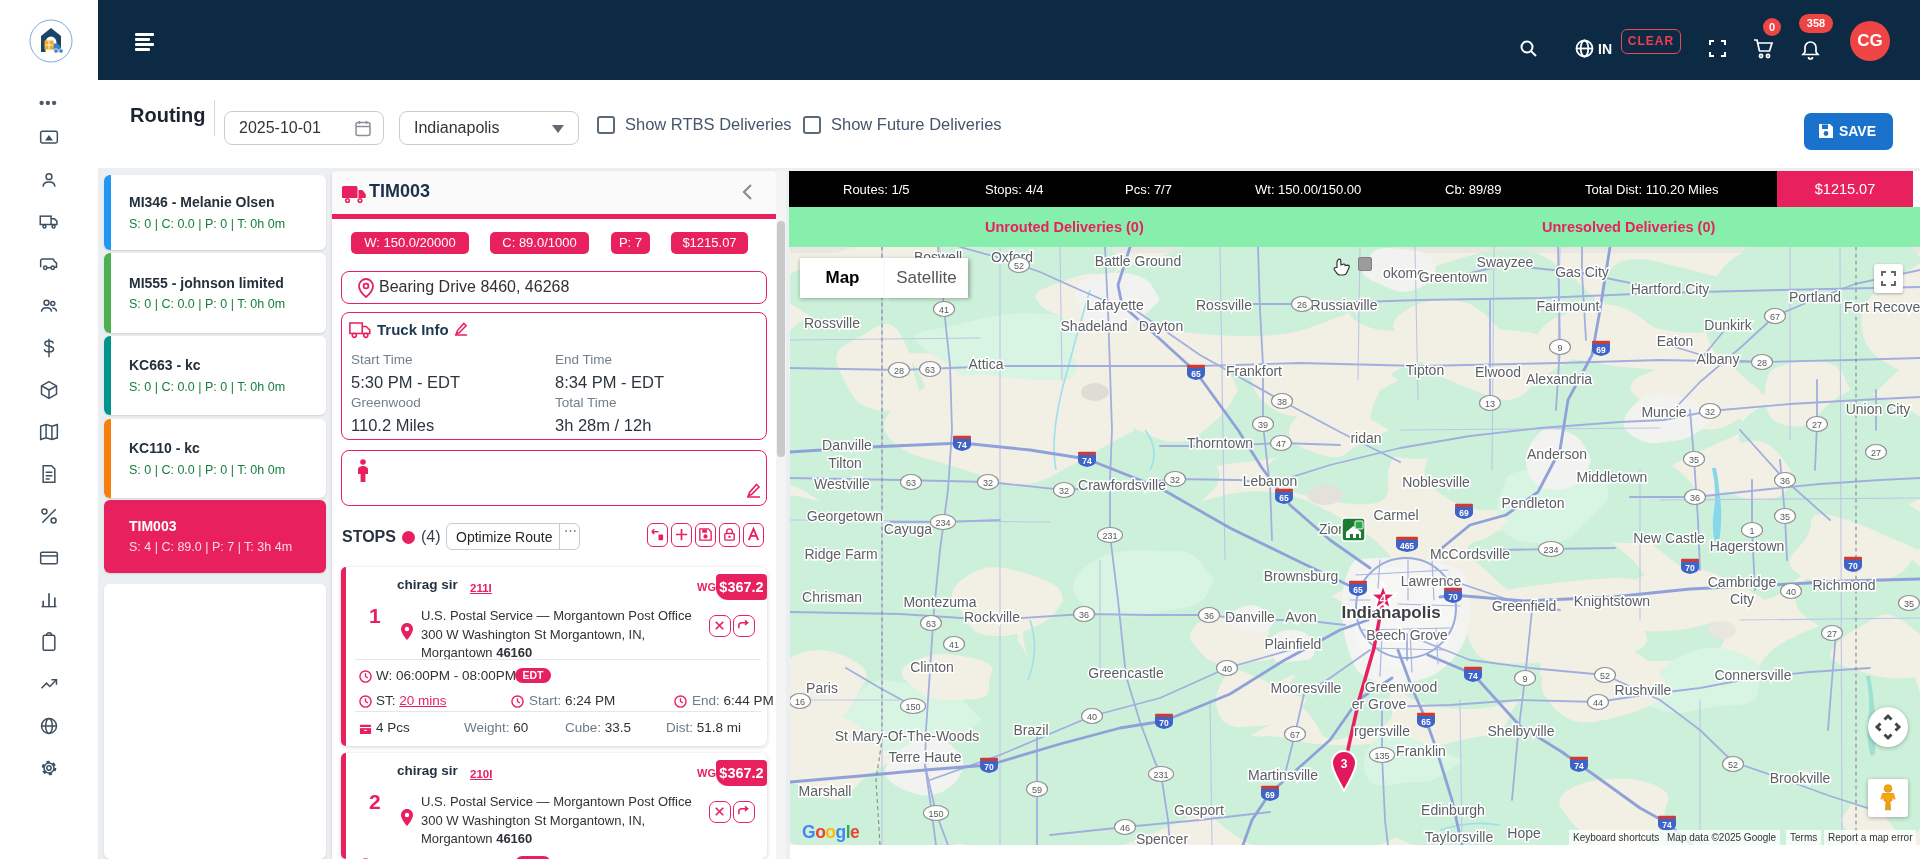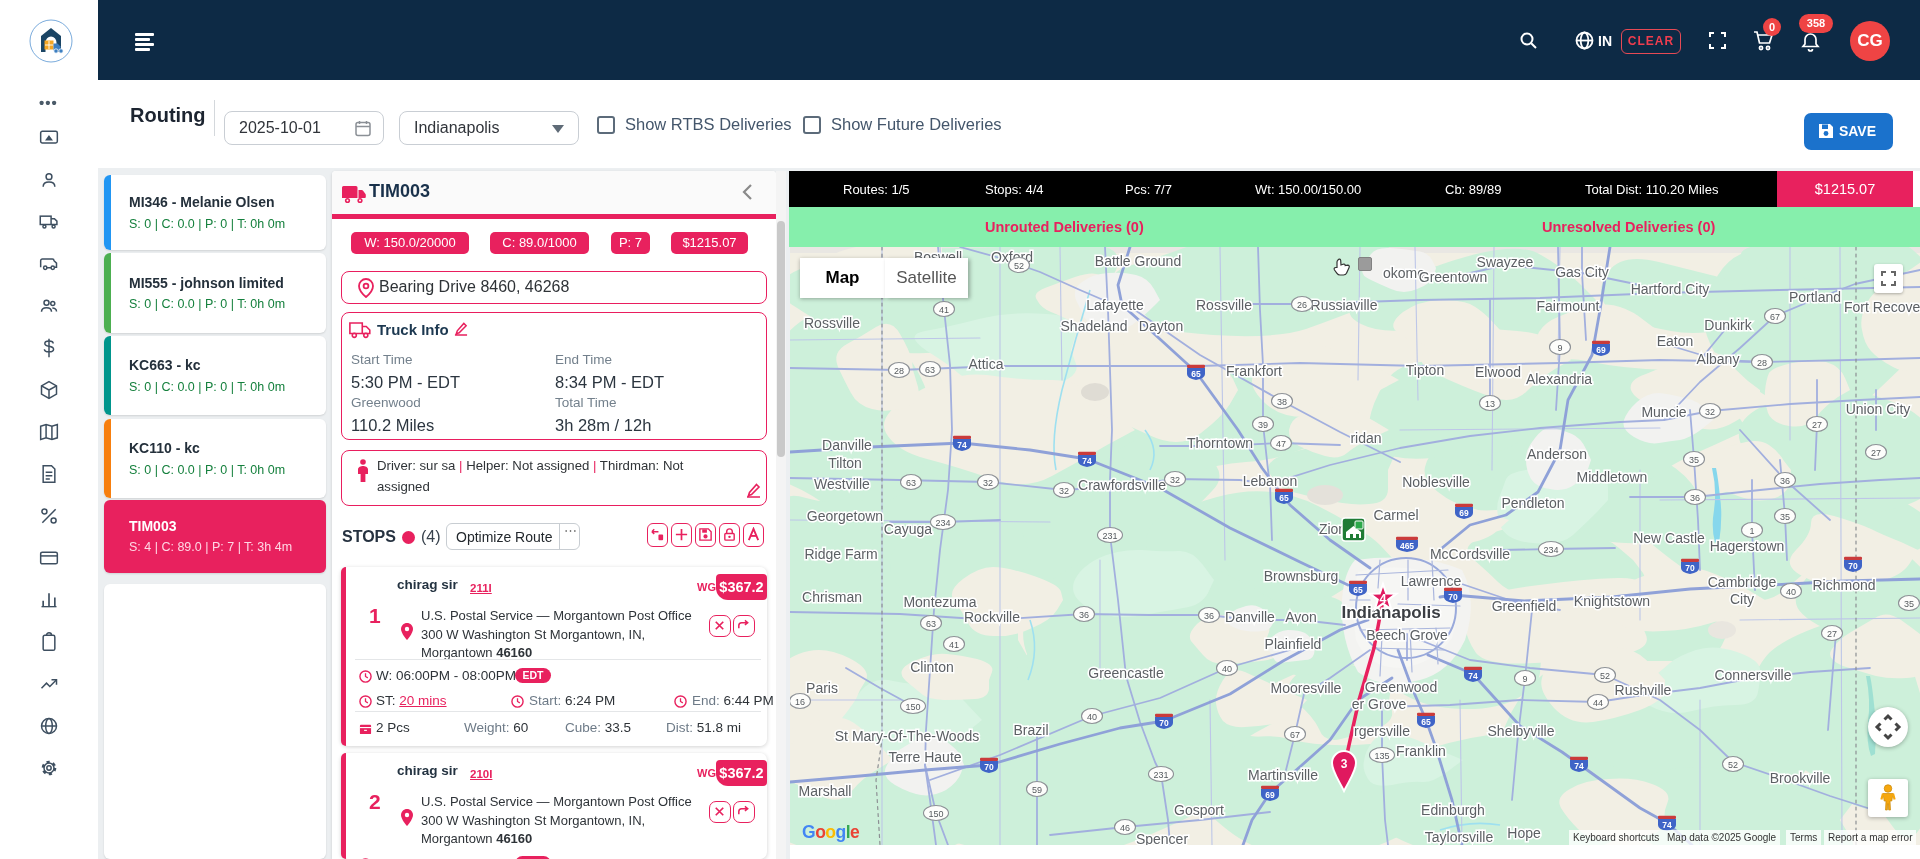--- a/index.html
+++ b/index.html
@@ -6,21 +6,21 @@
   html,body { width:1920px; height:859px; overflow:hidden; }
   body { font-family:"Liberation Sans", sans-serif; background:#eceff1; position:relative; }
   
   #header { position:absolute; left:98px; top:0; width:1822px; height:80px; background:#0d2a45; }
   #sidebar { position:absolute; left:0; top:0; width:98px; height:859px; background:#ffffff; z-index:5; }
   .sideicon { position:absolute; left:39px; width:20px; height:20px; color:#3e4f60; }
   .sideicon svg { width:20px; height:20px; display:block; }
   
   .hbar { position:absolute; left:37px; background:#fff; height:2.6px; border-radius:1px; }
   
-  .hicon { position:absolute; color:#fff; }
+  .hicon { position:absolute; color:#fff;margin-top:8px; }
   .hicon svg { display:block; }
   #clearbtn { position:absolute; left:1523px; top:29px; width:60px; height:25px; border:1.5px solid #e64a55; border-radius:6px; color:#ef3d4e; font-size:12px; font-weight:bold; letter-spacing:1px; text-align:center; line-height:22px; }
   .badge { position:absolute; background:#ef4444; color:#fff; font-size:11px; font-weight:bold; border-radius:9px; text-align:center; }
   #avatar { position:absolute; left:1752px; top:21px; width:40px; height:40px; border-radius:50%; background:#ef4444; color:#fff; font-size:17px; font-weight:bold; text-align:center; line-height:40px; }
   
   #toolbar { position:absolute; left:98px; top:80px; width:1822px; height:88px; background:#fff; }
   #routing { position:absolute; left:32px; top:24px; font-size:20px; font-weight:bold; color:#1c2430; }
   .tsep { position:absolute; left:116px; top:20px; width:1px; height:36px; background:#d4d8dc; }
   .inputbox { position:absolute; top:31px; height:34px; border:1px solid #c9ced4; border-radius:8px; background:#fff; font-size:16px; color:#30343a; }
   #datebox { left:126px; width:160px; }
@@ -331,21 +331,20 @@
     <div class="glabel" style="position:absolute; left:19px; top:224px;">Greenwood</div>
     <div class="gval" style="position:absolute; left:19px; top:245px;">110.2 Miles</div>
     <div class="glabel" style="position:absolute; left:223px; top:224px;">Total Time</div>
     <div class="gval" style="position:absolute; left:223px; top:245px;">3h 28m / 12h</div>
 
     <div class="pborder" style="left:9px; top:279px; width:426px; height:56px;"></div>
     <svg style="position:absolute; left:24px; top:288px;" width="14" height="30" viewBox="0 0 14 30" fill="#e8215e">
       <circle cx="7" cy="3" r="2.8"></circle>
       <path d="M7 7c-2 0-5 1.2-5 3.4V15h2.6v8h4.8v-8H12v-4.6C12 8.2 9 7 7 7z"></path>
     </svg>
-    <div style="position:absolute; left:45px; top:285px; width:360px; font-size:13.2px; line-height:20.5px; color:#2f3337;"><span style="white-space:nowrap;">Driver: sur sa <span style="color:#e8215e;">|</span> Helper: Not assigned <span style="color:#e8215e;">|</span> Thirdman: Not</span><br>assigned</div>
     <svg style="position:absolute; left:414px; top:312px;" width="15" height="15" viewBox="0 0 15 15">
       <path d="M1 14h13M10.5 1.5 13 4 5.5 11.5 2.5 12.5 3.5 9.5z" stroke="#e8215e" stroke-width="1.6" fill="none"></path>
     </svg>
 
     <div style="position:absolute; left:10px; top:357px; font-size:16px; font-weight:bold; color:#263240;">STOPS</div>
     <div style="position:absolute; left:70px; top:360px; width:13px; height:13px; border-radius:50%; background:#e8215e;"></div>
     <div style="position:absolute; left:89px; top:357px; font-size:16px; color:#37414c;">(4)</div>
     <div style="position:absolute; left:114px; top:352px; width:134px; height:27px; border:1px solid #c8cdd2; border-radius:6px;"></div>
     <div style="position:absolute; left:124px; top:358px; font-size:14px; color:#23282d;">Optimize Route</div>
     <div style="position:absolute; left:227px; top:352px; width:1px; height:27px; background:#c8cdd2;"></div>
@@ -428,21 +427,21 @@
           <circle cx="7" cy="7" r="6" fill="none" stroke="#e8215e" stroke-width="1.5"></circle>
           <path d="M7 3.5V7l2.5 1.5" stroke="#e8215e" stroke-width="1.4" fill="none"></path>
         </svg>
         <div class="srow" style="top:126px; left:351px;"><span class="gl">End:</span> 6:44 PM</div>
         <div class="sdiv" style="top:144px;"></div>
         <svg class="sclock" style="top:155px;" viewBox="0 0 14 14">
           <rect x="1" y="3" width="12" height="10" rx="1" fill="#e8215e"></rect>
           <path d="M1 6h12" stroke="#fff" stroke-width="1.2"></path>
           <path d="M5.5 9h3" stroke="#fff" stroke-width="1.2"></path>
         </svg>
-        <div class="srow" style="top:153px; left:35px;">2 Pcs</div>
+        <div class="srow" style="top:153px; left:35px;">4 Pcs</div>
         <div class="srow" style="top:153px; left:123px;"><span class="gl">Weight:</span> 60</div>
         <div class="srow" style="top:153px; left:224px;"><span class="gl">Cube:</span> 33.5</div>
         <div class="srow" style="top:153px; left:325px;"><span class="gl">Dist:</span> 51.8 mi</div>
       </div>
 
       <div class="stopcard" style="top:582px; height:106px;">
         <div class="sbar"></div>
         <div class="sname">chirag sir</div>
         <div class="slink" style="left:129px;">210I</div>
         <div class="swg">WG</div>

